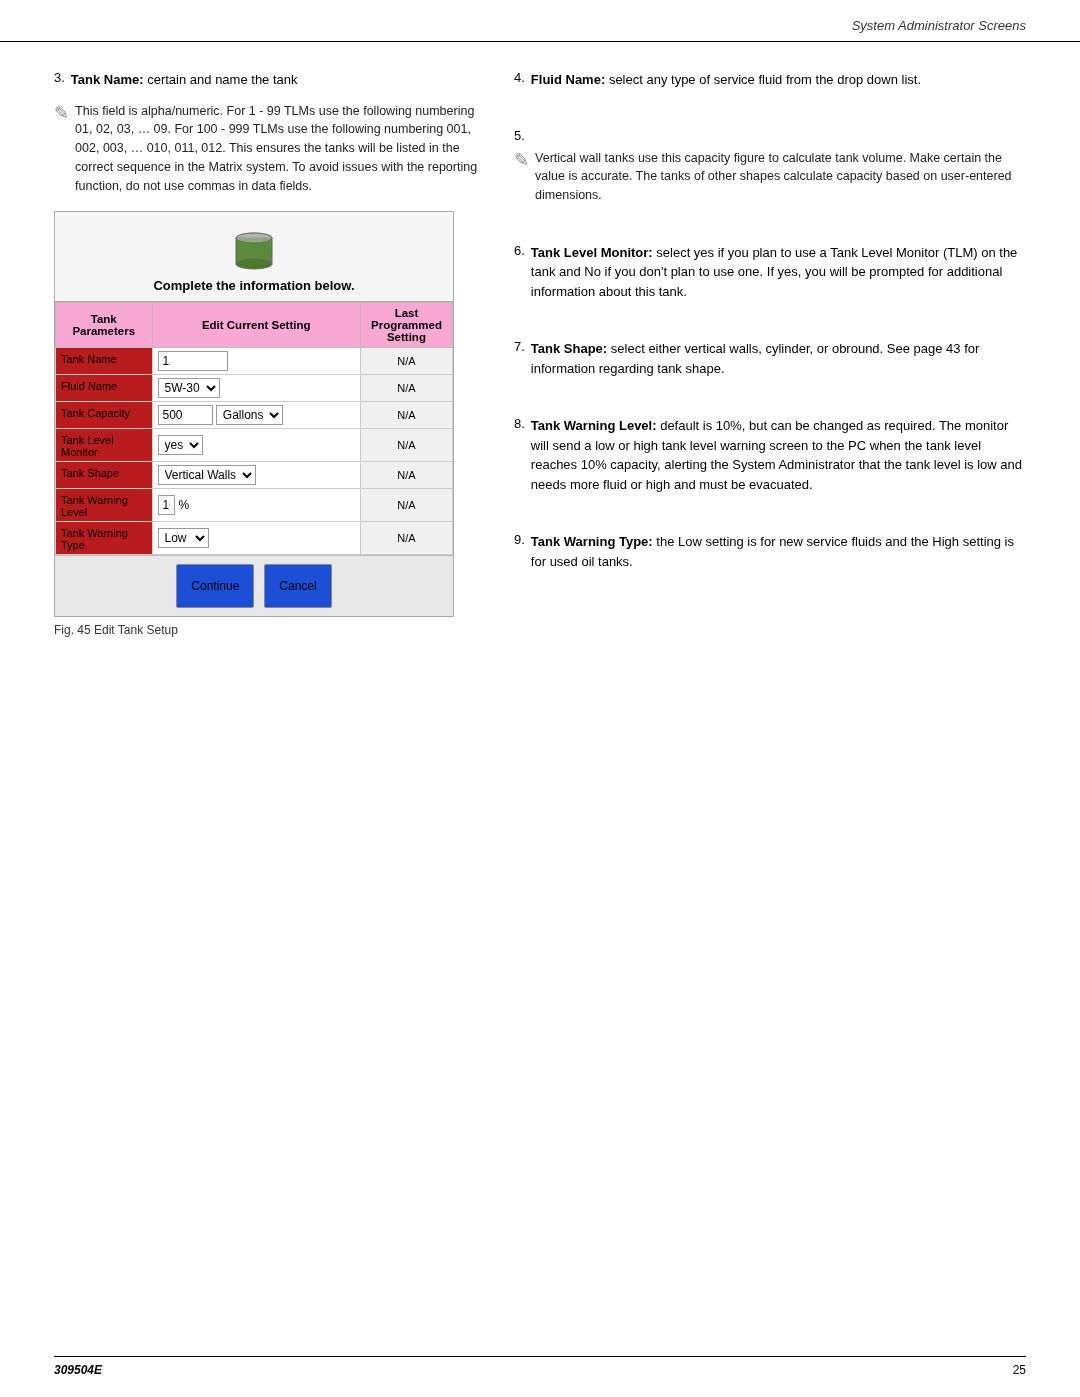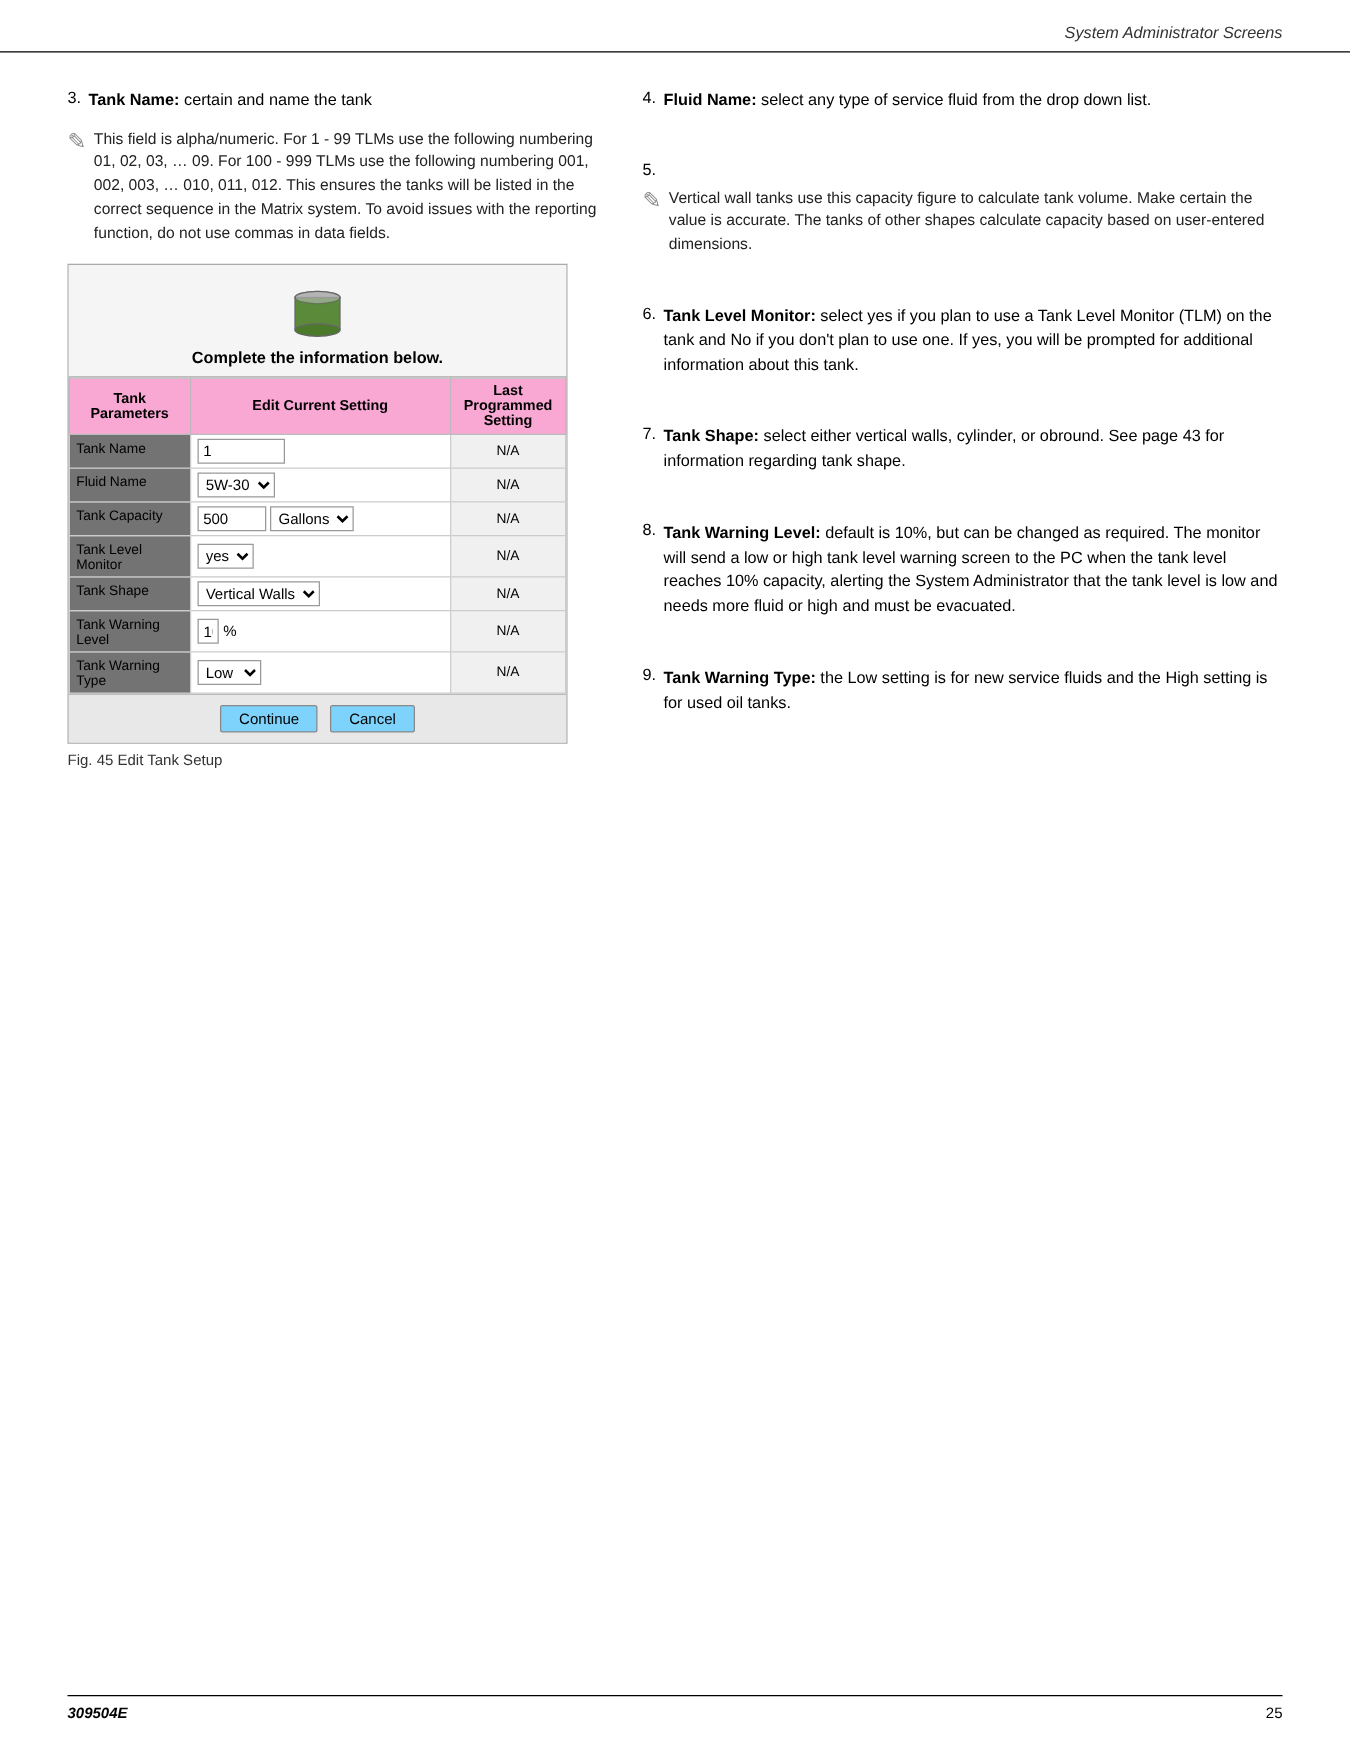--- a/index.html
+++ b/index.html
@@ -141,21 +141,21 @@
     }
 
     .setup-table tbody tr td {
       border: 1px solid #ccc;
       padding: 3px 5px;
       vertical-align: middle;
     }
 
     .setup-table tbody tr td.param-label {
       font-size: 11px;
-      background: #737373;
+      background: #b91c1c;
       text-align: left;
       vertical-align: top;
       padding-top: 5px;
       width: 88px;
     }
 
     .setup-table tbody tr td.edit-cell {
       background: #fff;
       width: 190px;
     }
@@ -196,23 +196,23 @@
     .button-row {
       display: flex;
       justify-content: center;
       gap: 10px;
       padding: 8px;
       background: #e8e8e8;
       border-top: 1px solid #bbb;
     }
 
     .btn {
-      padding: 3px 14px;
+      padding: 14px 14px;
       border: 1px solid #888;
-      background: #7dd3fc;
+      background: #1d4ed8;
       font-size: 12px;
       cursor: pointer;
       border-radius: 2px;
     }
 
     .figure-caption {
       font-size: 12px;
       margin-top: 6px;
       color: #333;
     }

